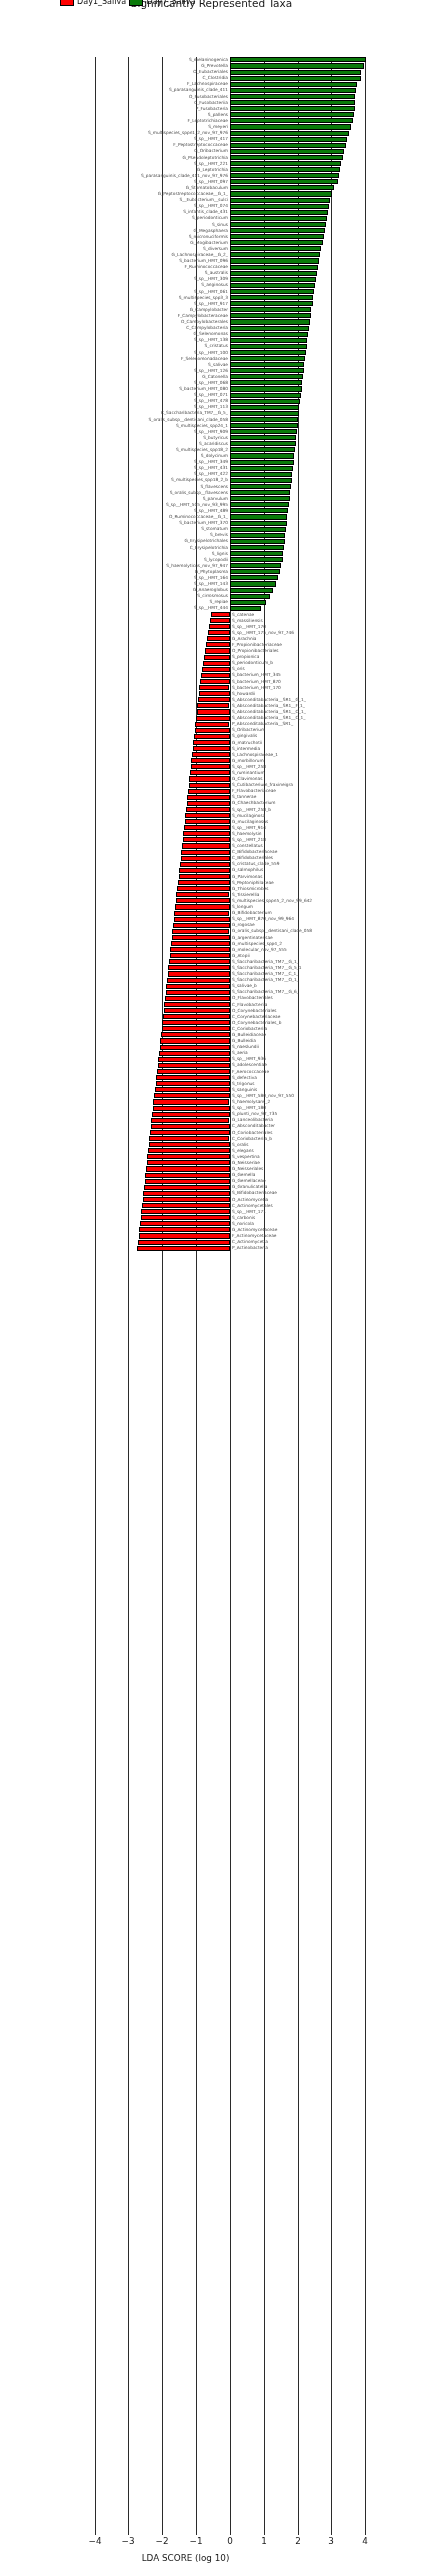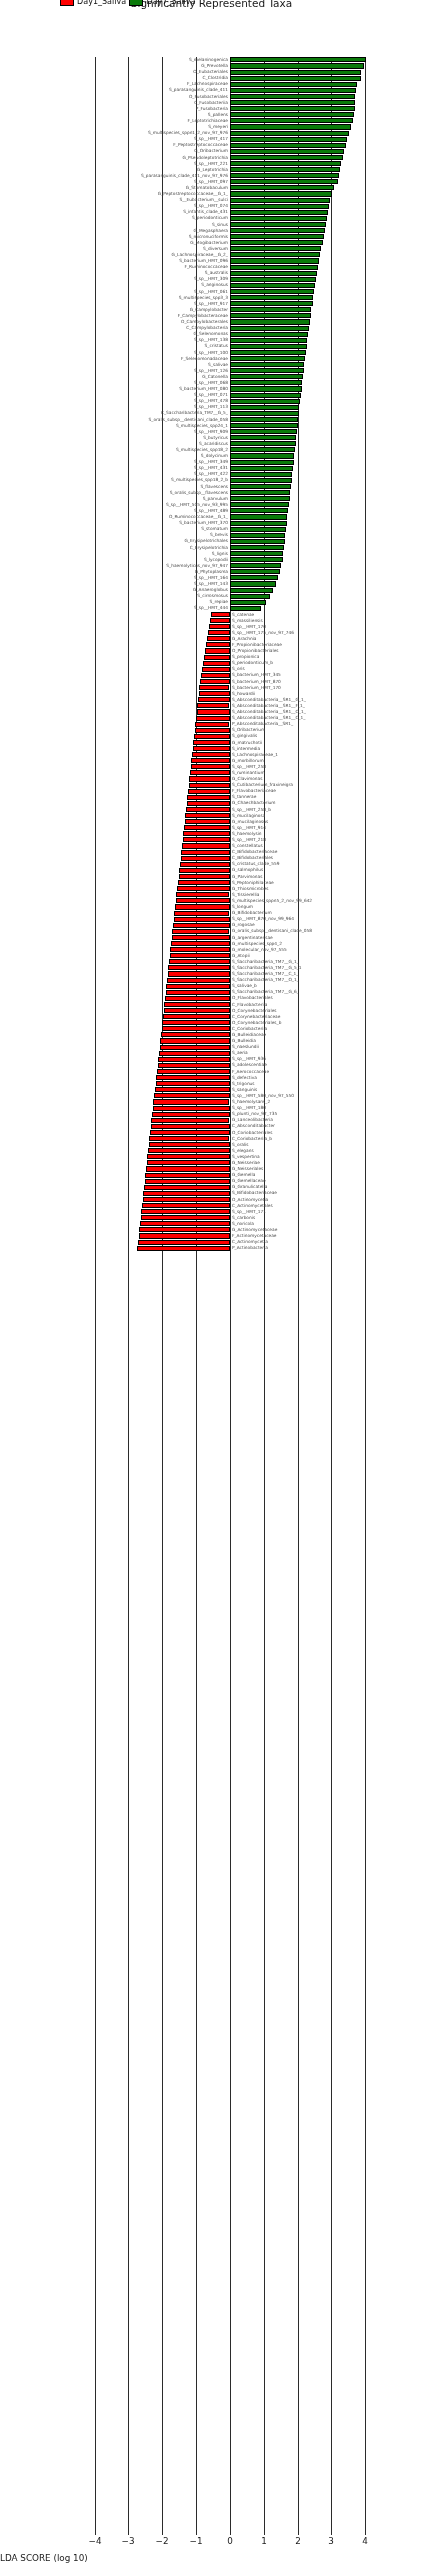--- a/index.html
+++ b/index.html
@@ -24,21 +24,21 @@
   .bar{position:absolute;top:0.4px;height:5.1px;border:0.6px solid #000;box-sizing:border-box;}
   .bar.green{background:#0a7a0a;}
   .bar.red{background:#ff0000;}
   .lbl{position:absolute;top:-1px;font-size:4.3px;color:#4a4a4a;white-space:nowrap;line-height:7.6px;}
   .lbl.r{text-align:right;}
 
   
   #xaxis{position:absolute;left:0;top:2531px;width:423px;height:45px;}
   .tick{position:absolute;top:0;width:0.8px;height:4.2px;background:#2b2b2b;}
   .tlab{position:absolute;top:5px;font-size:8.8px;color:#1a1a1a;transform:translateX(-50%);}
-  #xlabel{position:absolute;left:0;top:22px;width:371px;font-size:8.8px;color:#1a1a1a;}
+  #xlabel{position:absolute;left:0;top:22px;width:371px;text-align:center;font-size:8.8px;color:#1a1a1a;}
 </style>
 </head>
 <body>
 
 <div id="legend">
   <div class="lg-item">
     <span class="lg-sw red"></span>
     <span class="lg-txt">Day1_Saliva</span>
   </div>
   <div class="lg-item">

